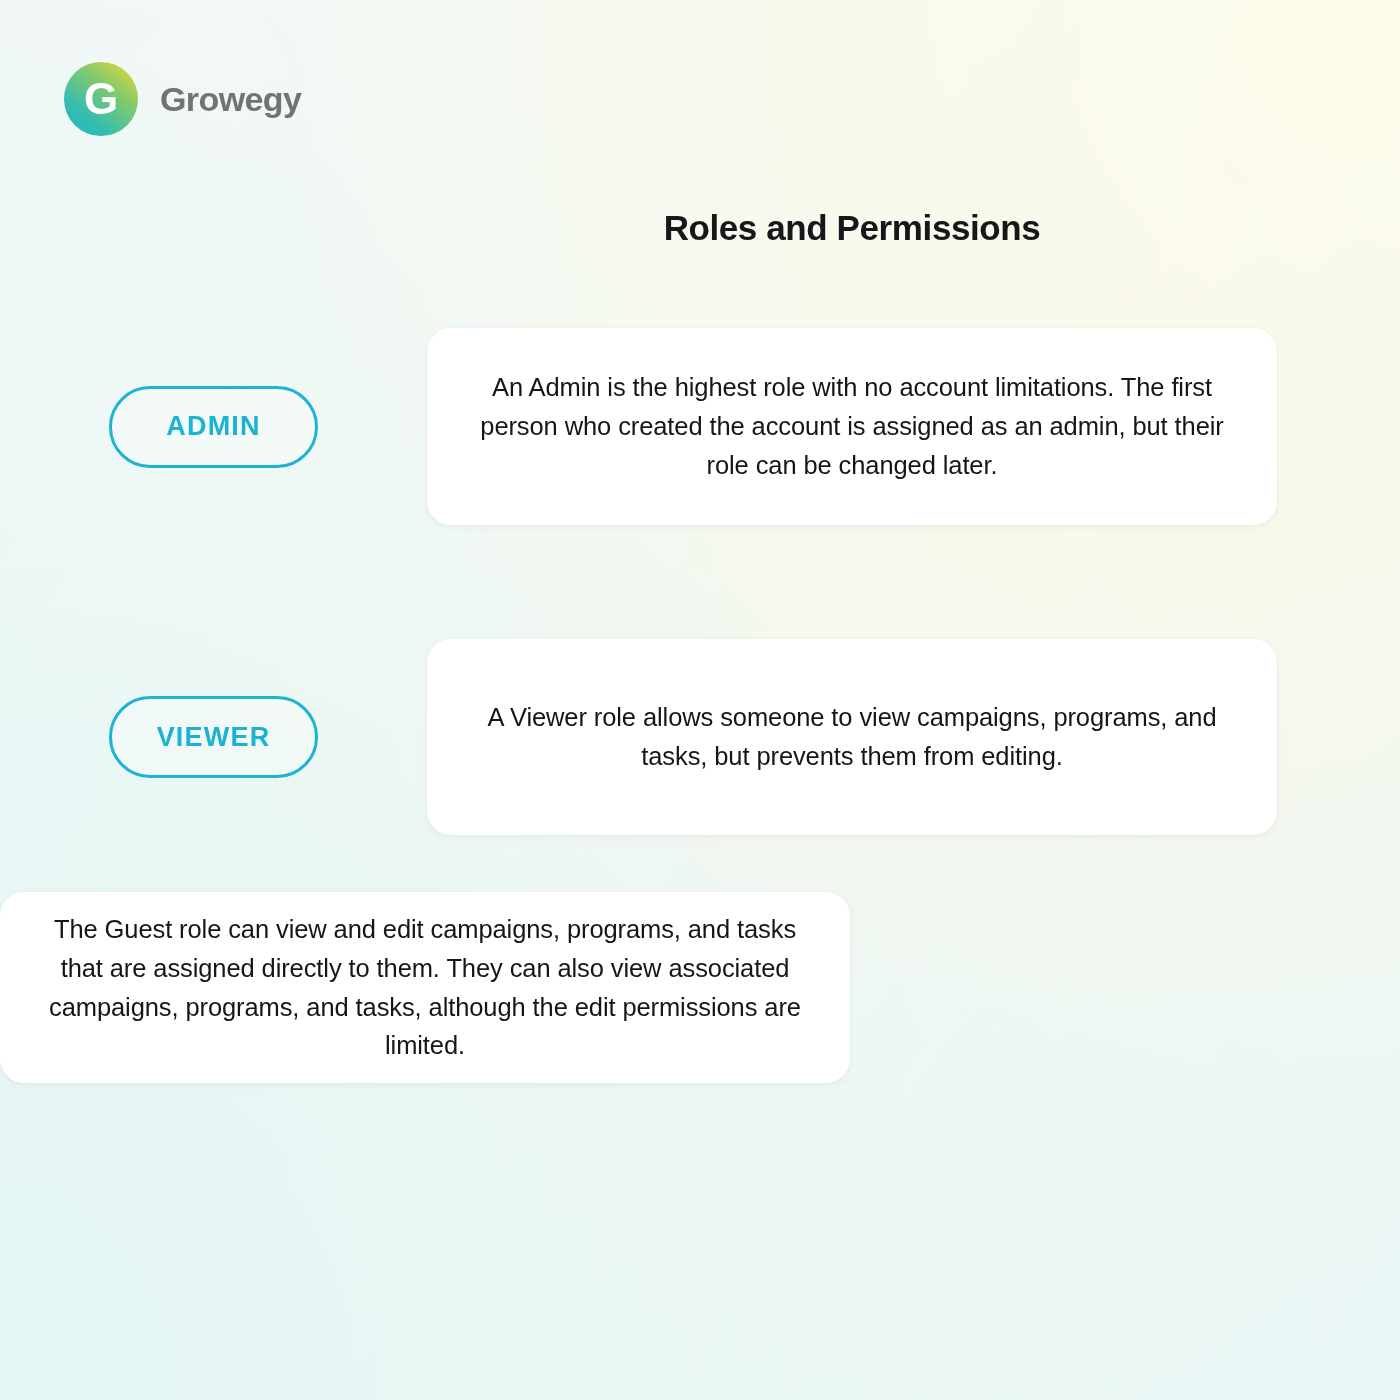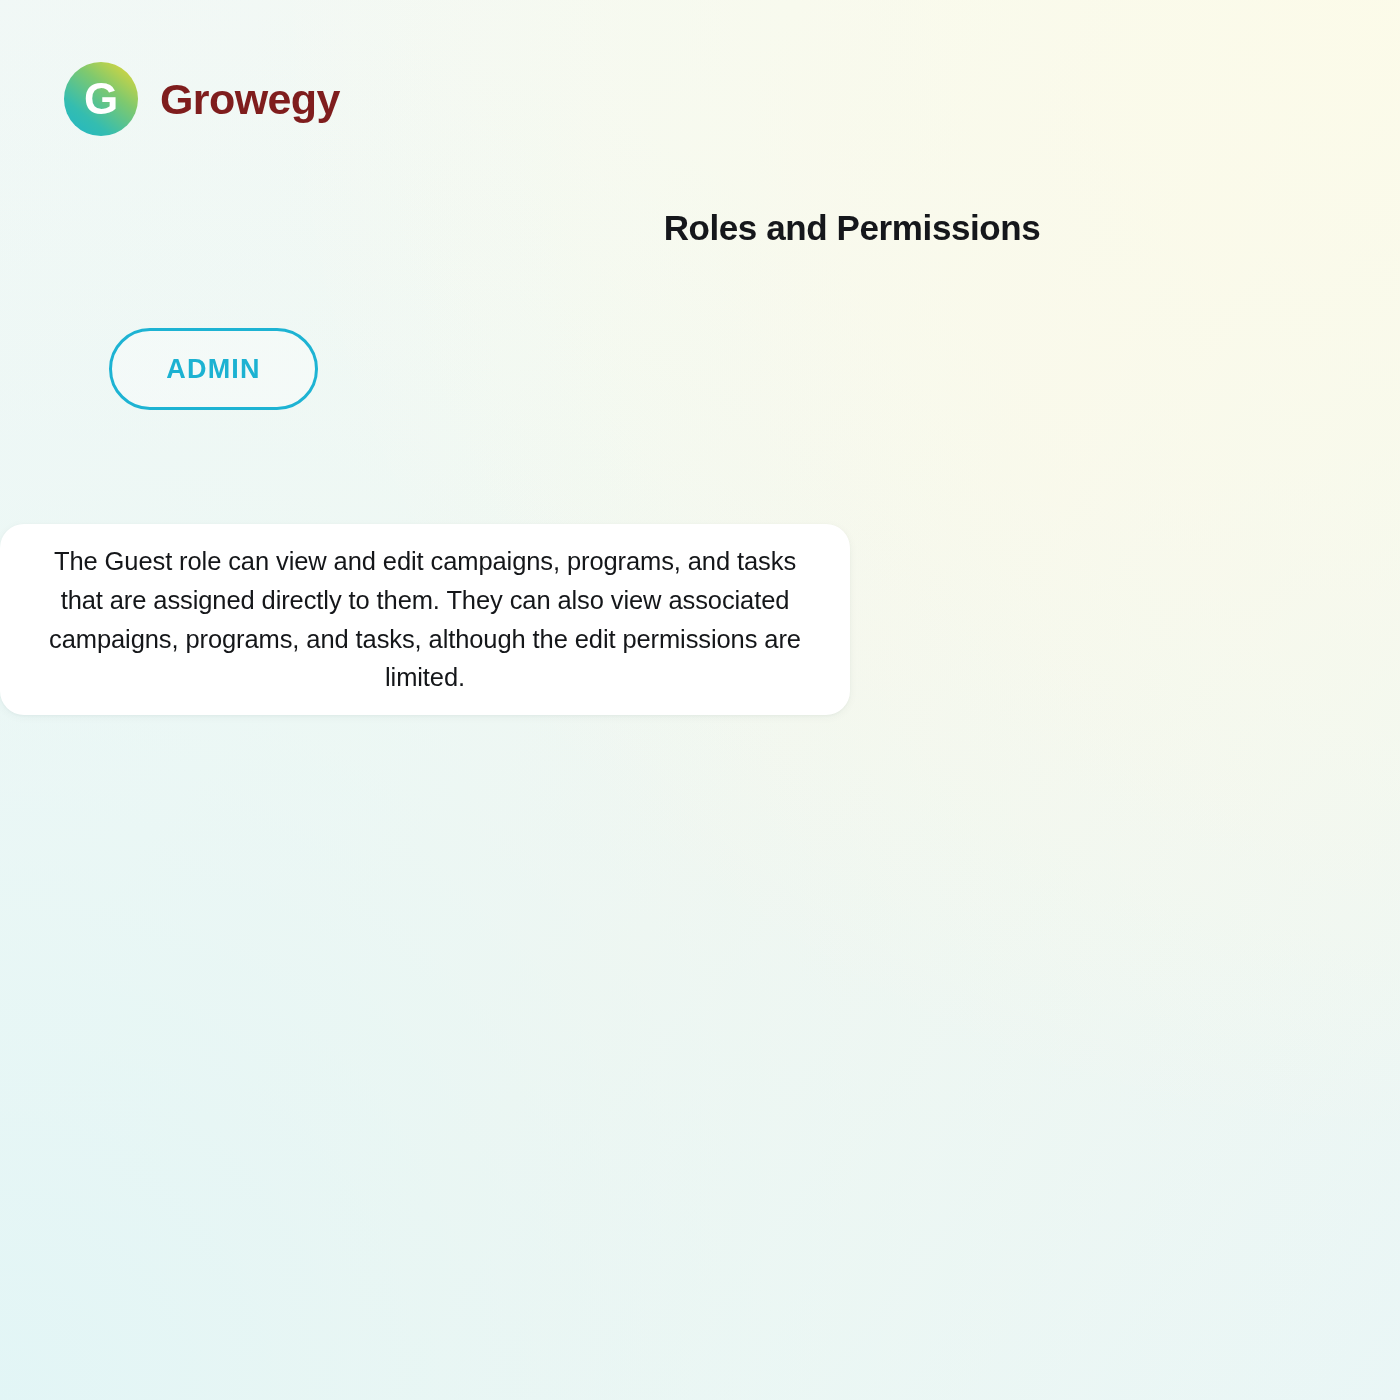--- a/index.html
+++ b/index.html
@@ -38,24 +38,24 @@
     background: linear-gradient(38deg, #1FB6C8 0%, #34BDB0 28%, #7FC96E 62%, #C5D348 86%, #D6D53E 100%);
     display: flex;
     align-items: center;
     justify-content: center;
     flex: 0 0 auto;
   }
 
   .brand-mark svg { display: block; }
 
   .brand-name {
-    font-size: 43px;
+    font-size: 34px;
     font-weight: 700;
     letter-spacing: -0.6px;
-    color: #7f1d1d;
+    color: #737373;
     line-height: 1;
     white-space: nowrap;
   }
 
   
   .page-title {
     position: absolute;
     left: 427px;
     top: 207px;
     width: 850px;
@@ -145,25 +145,36 @@
 </div>
 
 <h1 class="page-title">Roles and Permissions</h1>
 
 <div class="roles">
 
   <div class="role-row" data-h="197">
     <div class="role-pill-cell">
       <div class="role-pill">ADMIN</div>
     </div>
+    <div class="role-card">
+      <p class="role-card-text">An Admin is the highest role with no account limitations. The first person who created the account is assigned as an admin, but their role can be changed later.</p>
+    </div>
   </div>
 
   <div class="role-row" data-h="193">
   </div>
 
+  <div class="role-row" data-h="196">
+    <div class="role-pill-cell">
+      <div class="role-pill">VIEWER</div>
+    </div>
+    <div class="role-card">
+      <p class="role-card-text">A Viewer role allows someone to view campaigns, programs, and tasks, but prevents them from editing.</p>
+    </div>
+  </div>
 
   <div class="role-row" data-h="211">
     <div class="role-card">
       <p class="role-card-text">The Guest role can view and edit campaigns, programs, and tasks that are assigned directly to them. They can also view associated campaigns, programs, and tasks, although the edit permissions are limited.</p>
     </div>
   </div>
 
 </div>
 
 </body></html>

